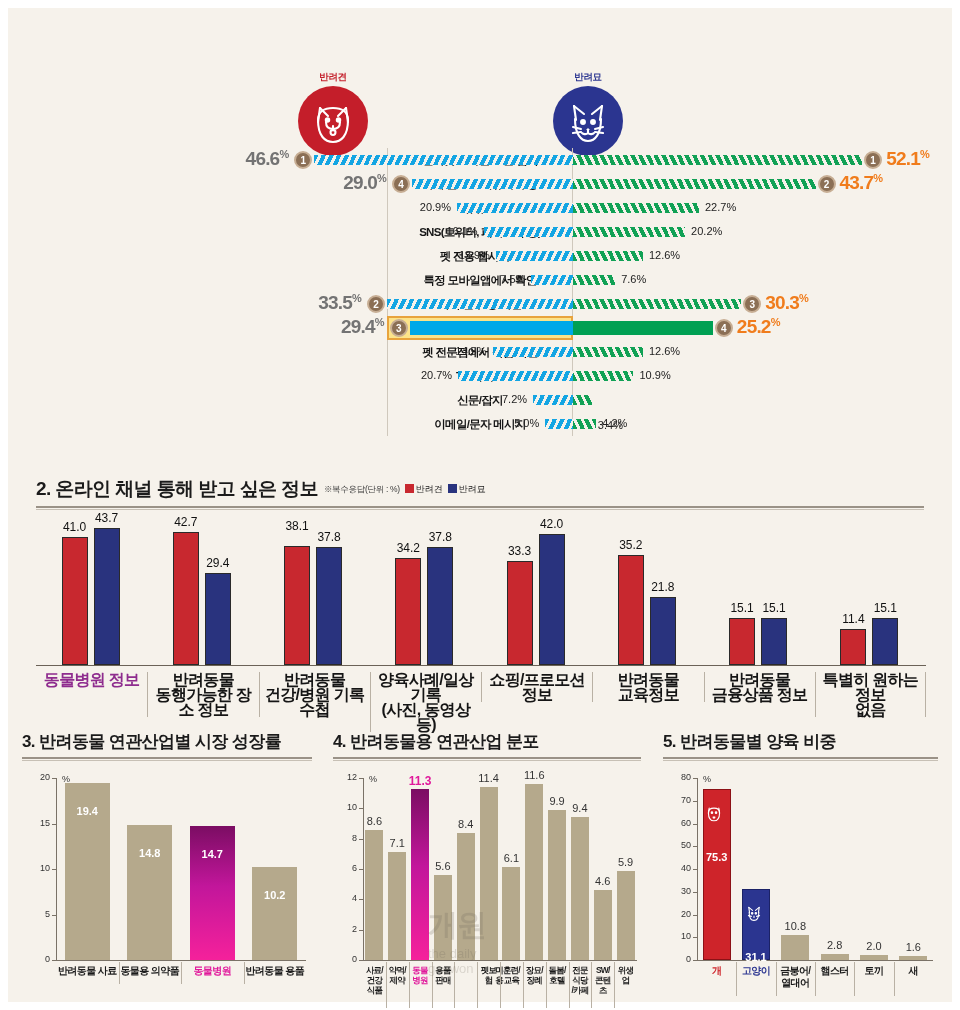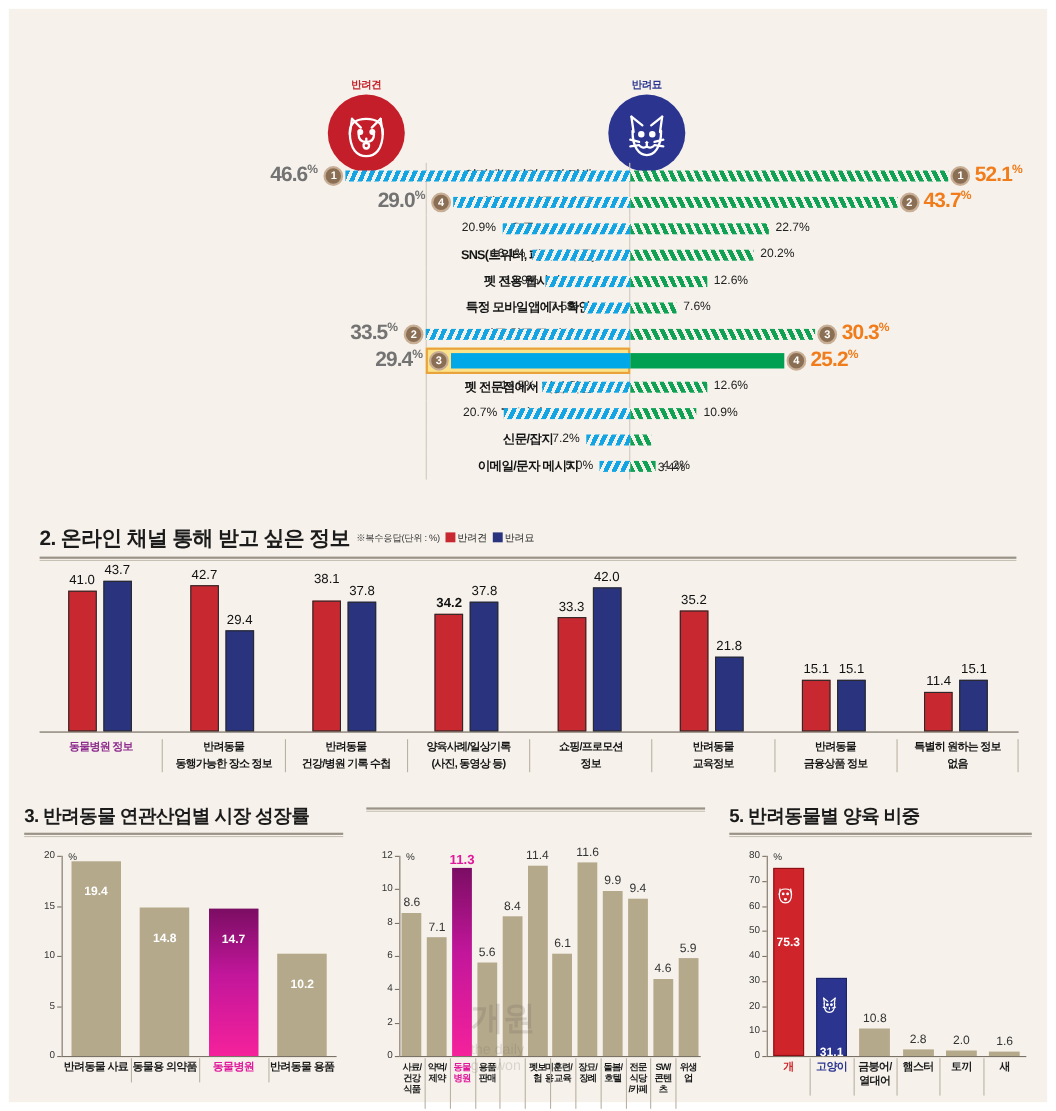--- a/index.html
+++ b/index.html
@@ -47,21 +47,21 @@
 
   
   #chart2 { position:absolute; left:0; top:462px; width:944px; height:245px; }
   .c2-plot { position:absolute; left:28px; top:45px; width:890px; height:150px; }
   .c2-axis { position:absolute; left:28px; top:195px; width:890px; height:1px; background:#6b6257; }
   .c2-bar { position:absolute; bottom:0; width:26px; border:1px solid #2a2a2a; }
   .c2-bar.dog { background:#C8282F; }
   .c2-bar.cat { background:#29337E; }
   .c2-val { position:absolute; width:46px; text-align:center; font-size:12px; color:#111; }
   .c2-labels { position:absolute; left:28px; top:198px; width:890px; height:46px; }
-  .c2-lab { position:absolute; top:4px; text-align:center; font-size:10px; font-weight:bold; color:#151515;
+  .c2-lab { position:absolute; top:4px; text-align:center; font-size:16px; font-weight:bold; color:#151515;
             letter-spacing:-0.7px; line-height:15px; border-left:1px solid #b9b1a4; }
   .c2-lab.first { color:#8E2C8E; border-left:none; }
   .c2-lab.lastdiv { border-right:1px solid #b9b1a4; }
 
   
   #chart3 { position:absolute; left:14px; top:722px; width:300px; height:272px; }
   #chart4 { position:absolute; left:325px; top:722px; width:318px; height:272px; }
   #chart5 { position:absolute; left:655px; top:722px; width:285px; height:272px; }
   .mini-plot { position:absolute; }
   .ax-line { position:absolute; background:#7a7267; }
@@ -237,21 +237,21 @@
         <div class="c2-val" style="left: 47.625px; bottom: 139.562px;">43.7</div>
         <div class="c2-bar dog" style="left: 136.875px; height: 133.438px;"></div>
         <div class="c2-val" style="left: 126.875px; bottom: 136.438px;">42.7</div>
         <div class="c2-bar cat" style="left: 168.875px; height: 91.875px;"></div>
         <div class="c2-val" style="left: 158.875px; bottom: 94.875px;">29.4</div>
         <div class="c2-bar dog" style="left: 248.125px; height: 119.062px;"></div>
         <div class="c2-val" style="left: 238.125px; bottom: 132px;">38.1</div>
         <div class="c2-bar cat" style="left: 280.125px; height: 118.125px;"></div>
         <div class="c2-val" style="left: 270.125px; bottom: 121.125px;">37.8</div>
         <div class="c2-bar dog" style="left: 359.375px; height: 106.875px;"></div>
-        <div class="c2-val" style="left: 349.375px; bottom: 109.875px; font-weight: bold;">34.2</div>
+        <div class="c2-val" style="left: 349.375px; bottom: 109.875px;">34.2</div>
         <div class="c2-bar cat" style="left: 391.375px; height: 118.125px;"></div>
         <div class="c2-val" style="left: 381.375px; bottom: 121.125px;">37.8</div>
         <div class="c2-bar dog" style="left: 470.625px; height: 104.062px;"></div>
         <div class="c2-val" style="left: 460.625px; bottom: 107.062px;">33.3</div>
         <div class="c2-bar cat" style="left: 502.625px; height: 131.25px;"></div>
         <div class="c2-val" style="left: 492.625px; bottom: 134.25px;">42.0</div>
         <div class="c2-bar dog" style="left: 581.875px; height: 110px;"></div>
         <div class="c2-val" style="left: 571.875px; bottom: 113px;">35.2</div>
         <div class="c2-bar cat" style="left: 613.875px; height: 68.125px;"></div>
         <div class="c2-val" style="left: 603.875px; bottom: 71.125px;">21.8</div>
@@ -340,20 +340,21 @@
         <div class="mval ondark" style="left: 218.25px; width: 69px; top: 125.18px;">10.2</div>
         <div class="mlab" style="left: 221.5px; width: 62.5px; top: 201px;">
           <div>반려동물 용품</div>
         </div>
         <div class="vdiv" style="left: 221.5px; top: 198px; height: 22px;"></div>
       </div>
   </div>
 
   <div id="chart4">
     <div class="sec-head" style="left:0; top:0; width:308px;">
+      <span class="sec-title small">4. 반려동물용 연관산업 분포</span>
       <div class="rule"></div>
     </div>
     <div class="mini-plot" id="c4-plot" style="left:0; top:34px; width:308px; height:238px;">
         <div class="ax-line" style="left: 30px; top: 14px; width: 1px; height: 182px;"></div>
         <div class="ax-line" style="left: 30px; top: 196px; width: 274px; height: 1px;"></div>
         <div class="tick-lab" style="left: 6px; top: 190px;">0</div>
         <div class="ax-line" style="left: 26px; top: 196px; width: 4px; height: 1px;"></div>
         <div class="tick-lab" style="left: 6px; top: 159.667px;">2</div>
         <div class="ax-line" style="left: 26px; top: 165.667px; width: 4px; height: 1px;"></div>
         <div class="tick-lab" style="left: 6px; top: 129.333px;">4</div>

